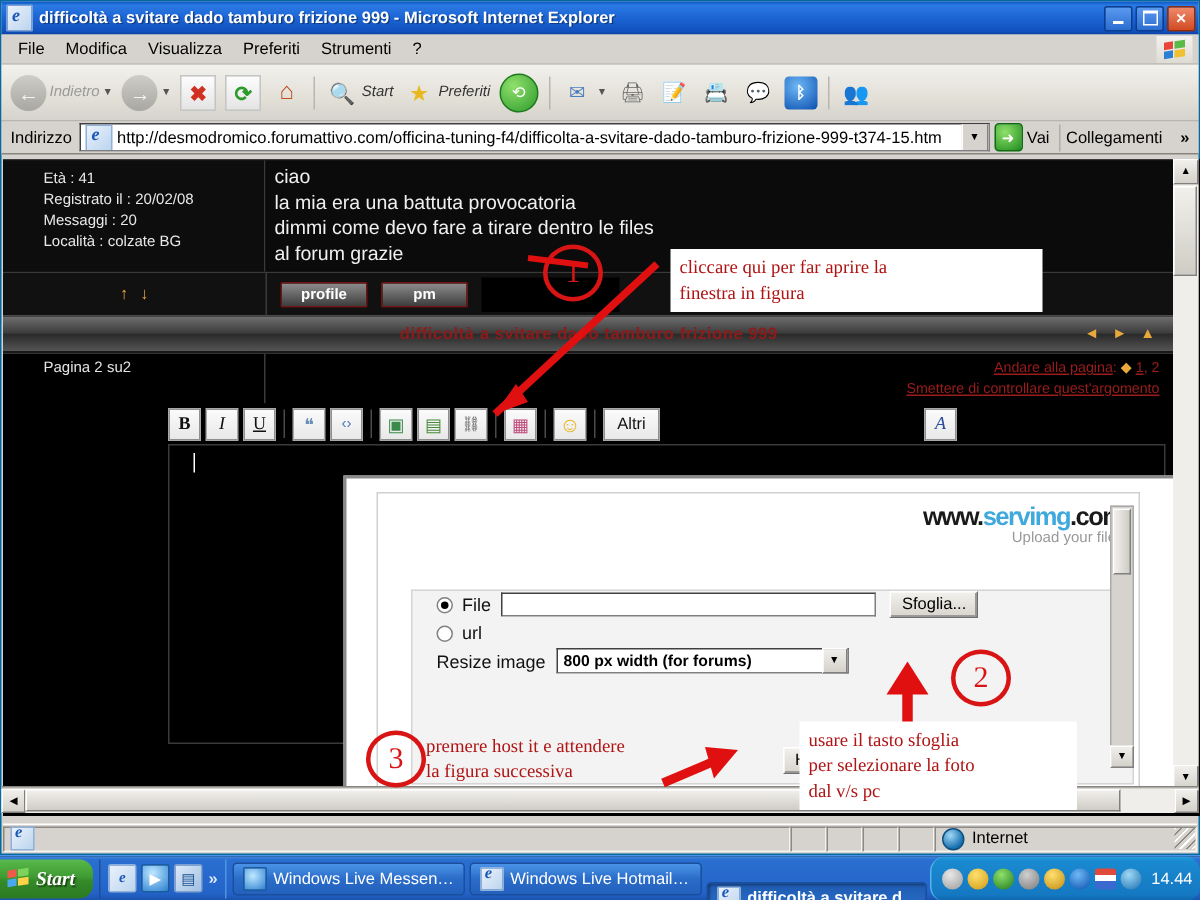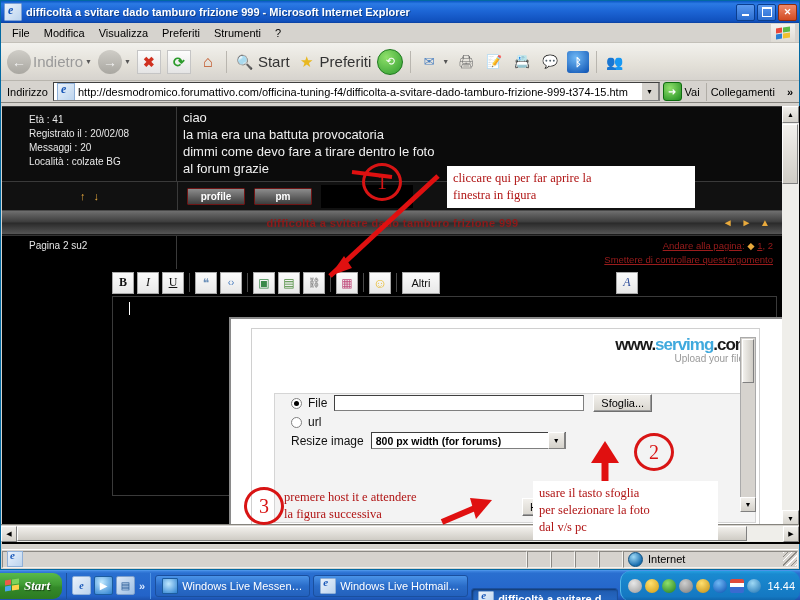--- a/index.html
+++ b/index.html
@@ -46,21 +46,21 @@
   .flag-wm i{position:absolute;display:block;}
   .flag-wm i:nth-child(1){left:0;top:1px;width:6px;height:5px;background:#e8463a;transform:skewY(-8deg);}
   .flag-wm i:nth-child(2){left:7px;top:0;width:7px;height:5px;background:#5aba47;transform:skewY(-8deg);}
   .flag-wm i:nth-child(3){left:0;top:7px;width:6px;height:5px;background:#2a7fd4;transform:skewY(-8deg);}
   .flag-wm i:nth-child(4){left:7px;top:6px;width:7px;height:5px;background:#f0c030;transform:skewY(-8deg);}
 
   
   .ietoolbar{height:38px;background:linear-gradient(to bottom,#f2f1ed,#e3e0d8 60%,#d6d3ce);
     display:flex;align-items:center;border-bottom:1px solid #b8b5ae;padding-left:3px;box-sizing:border-box;}
   .tbi{display:flex;align-items:center;height:34px;padding:0 3px;gap:2px;}
-  .tbi .lbl{font-size:15px;color:#333;}
+  .tbi .lbl{font-size:10px;color:#333;font-style:italic;}
   .tbi.disabled .lbl{color:#9a9a9a;}
   .tsep{width:1px;height:22px;background:#b9b6af;margin:0 4px;}
   .circ{width:24px;height:24px;border-radius:50%;display:flex;align-items:center;
     justify-content:center;font-size:14px;color:#fff;}
   .sqi{width:22px;height:22px;display:flex;align-items:center;justify-content:center;
     font-size:14px;}
   .caret{font-size:7px;color:#555;}
 
   
   .addrbar{height:22px;background:#d6d3ce;display:flex;align-items:center;
@@ -374,21 +374,21 @@
         <div class="post-row">
           <div class="post-left">
             <div>Età : 41</div>
             <div>Registrato il : 20/02/08</div>
             <div>Messaggi : 20</div>
             <div>Località : colzate BG</div>
           </div>
           <div class="post-right">
             <div>ciao</div>
             <div>la mia era una battuta provocatoria</div>
-            <div>dimmi come devo fare a tirare dentro le foto</div>
+            <div>dimmi come devo fare a tirare dentro le files</div>
             <div>al forum grazie</div>
           </div>
         </div>
 
         <div class="btn-row">
           <div class="btn-left">
             <span class="arw">↑</span>
             <span class="arw">↓</span>
           </div>
           <div class="btn-right">

